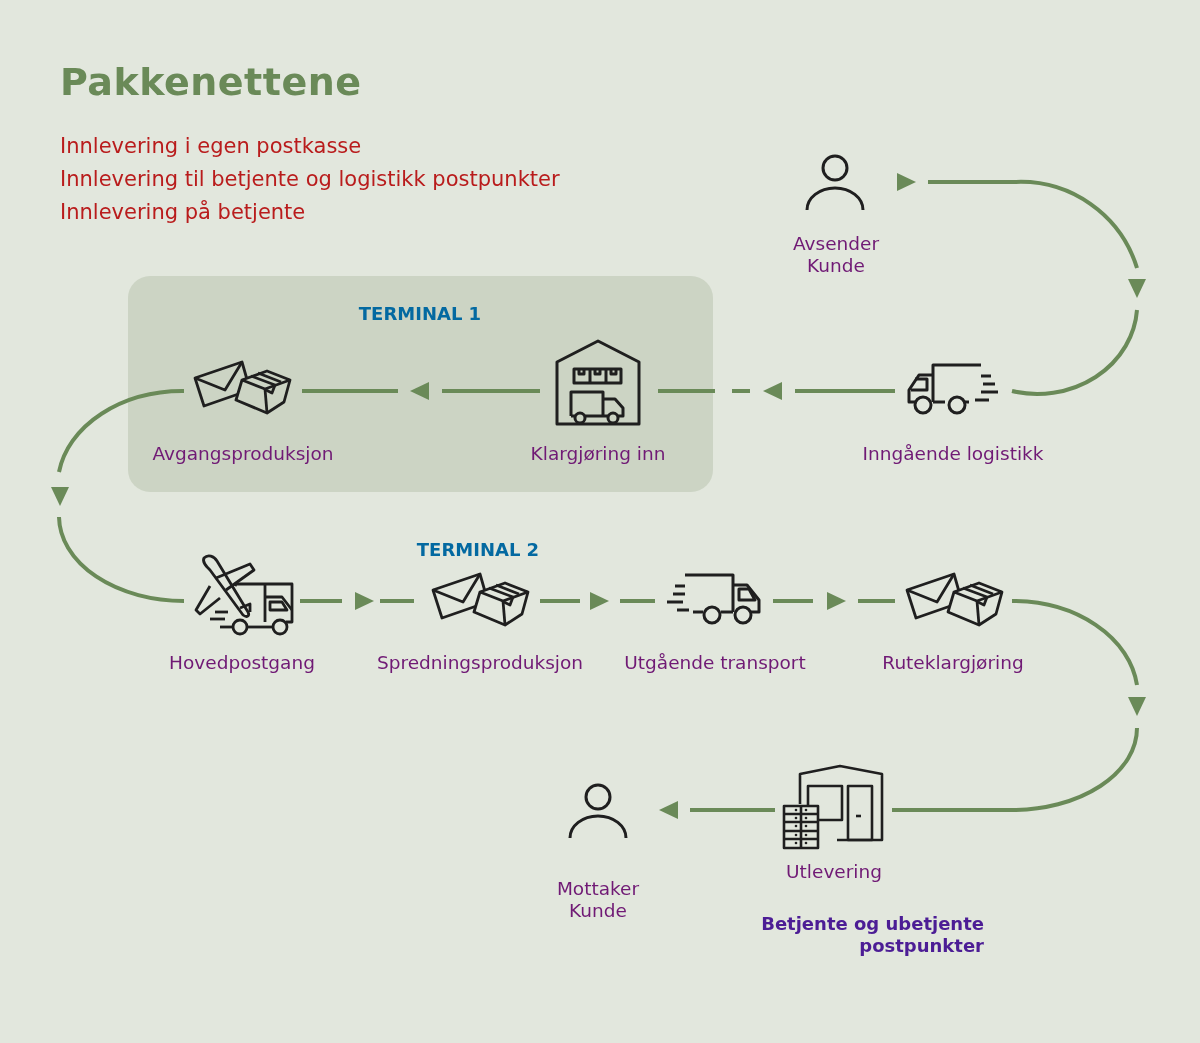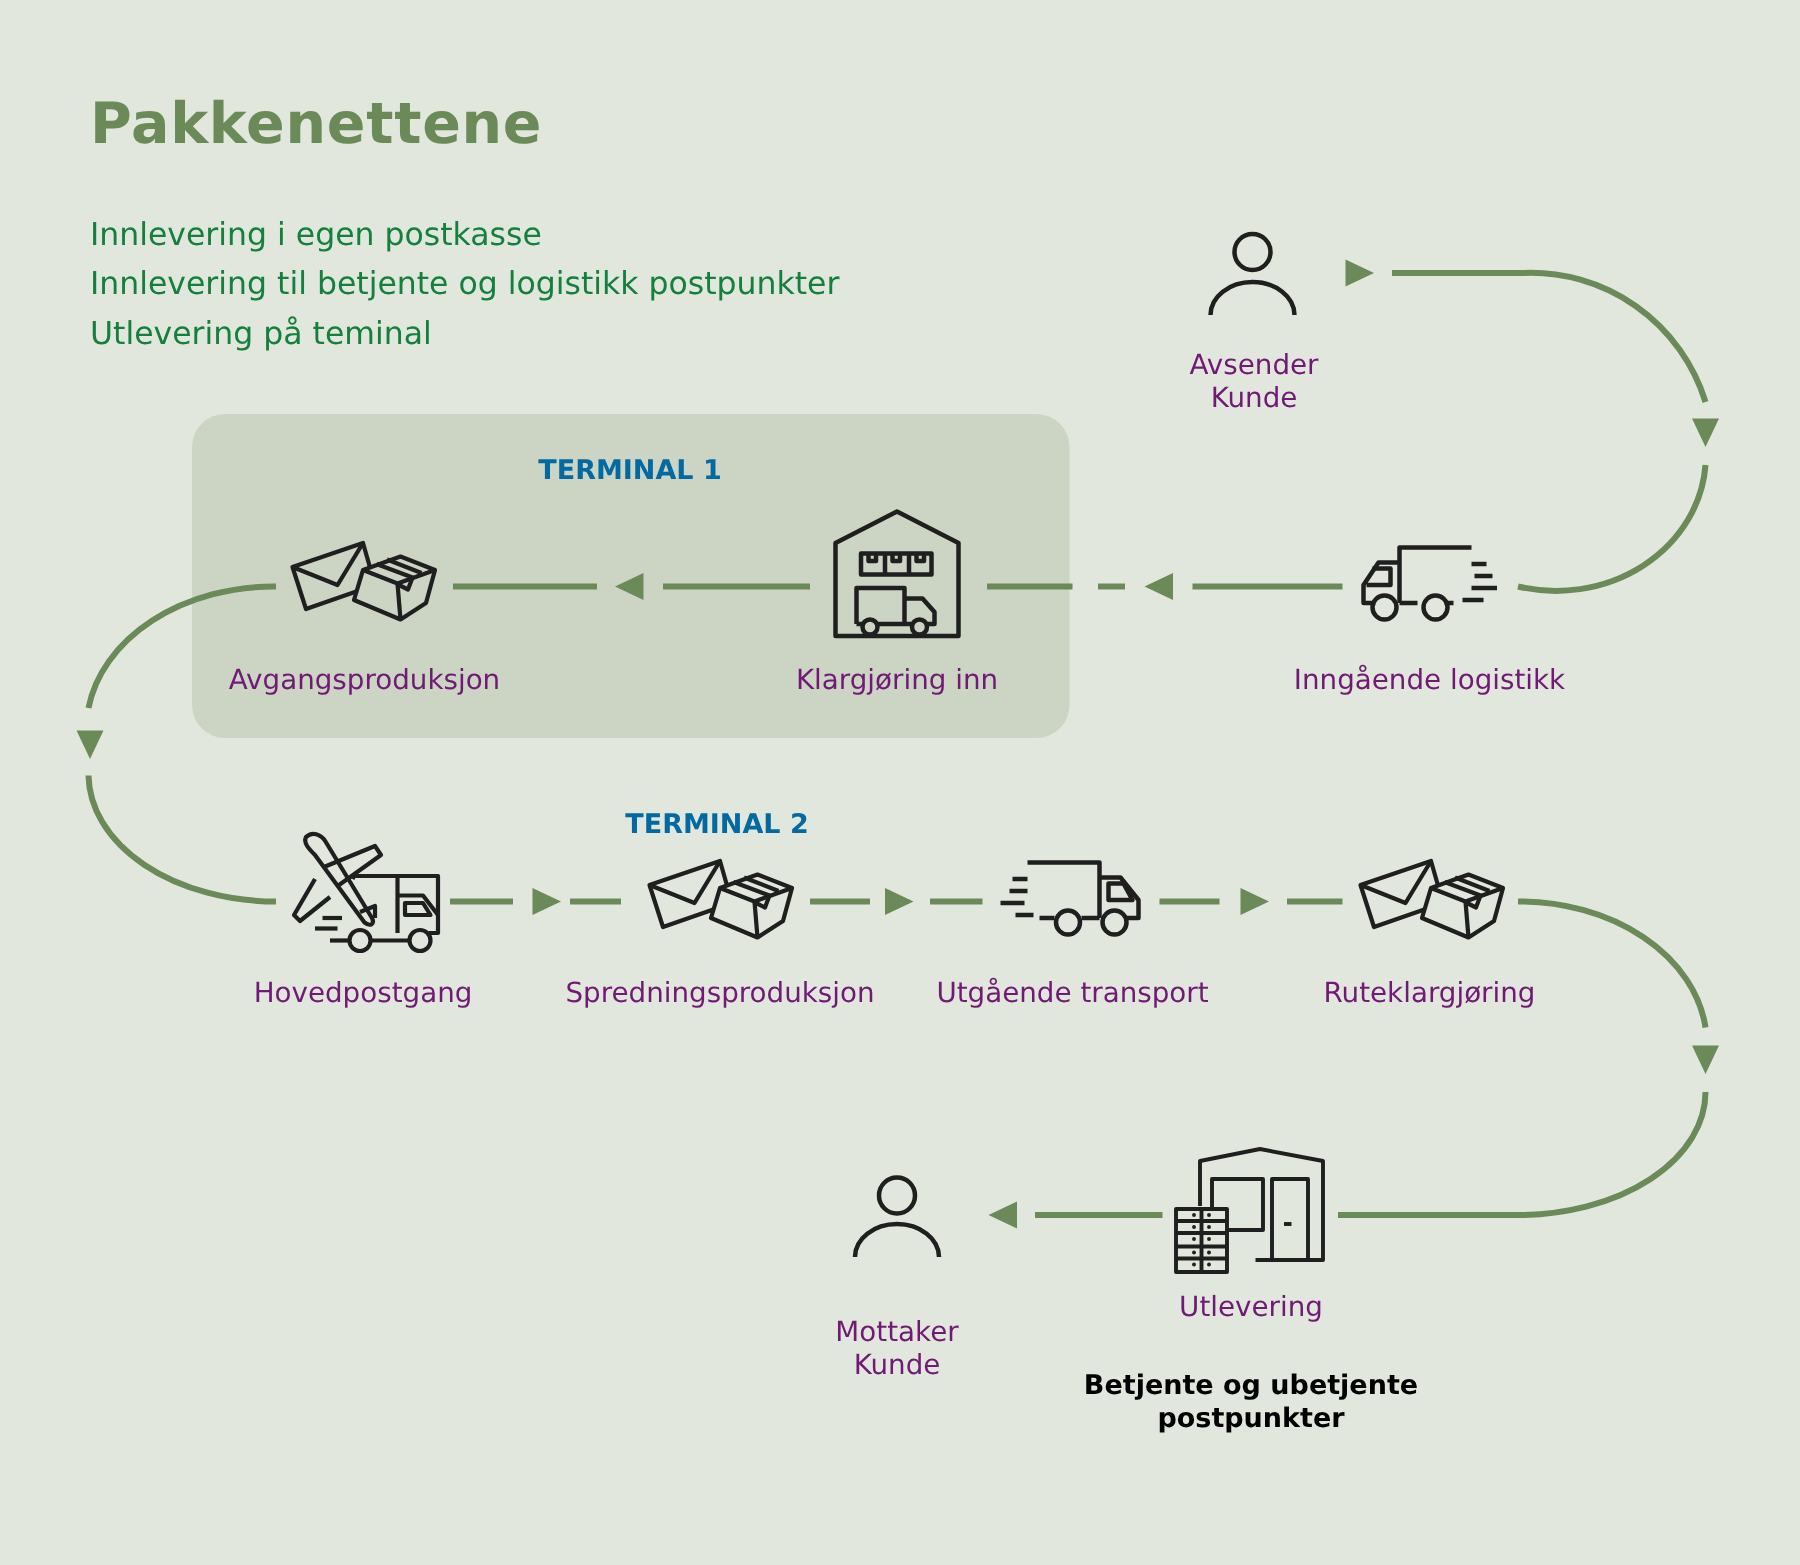--- a/index.html
+++ b/index.html
@@ -1,36 +1,36 @@
 <!DOCTYPE html>
 <html><head>
 <meta charset="utf-8">
 <style>
   html, body { margin:0; padding:0; }
   body { width:1200px; height:1043px; background:#e2e7dd; position:relative; overflow:hidden;
          font-family:"DejaVu Sans", sans-serif; color:#1f1f1f; }
   .abs { position:absolute; }
   .title { left:60px; top:60px; font-size:38px; font-weight:bold; color:#6a8a58; letter-spacing:0.5px; }
-  .intro { left:60px; top:140px; font-size:21px; line-height:33px; color:#15803d; }
+  .intro { left:60px; top:130px; font-size:21px; line-height:33px; color:#b91c1c; }
   .intro div { white-space:nowrap; }
   .terminal-box { left:128px; top:276px; width:585px; height:216px; background:#ccd4c4; border-radius:22px; }
   .section-label { font-size:18px; font-weight:bold; color:#0369a1; text-align:center; width:240px; }
   .node-label { font-size:18.5px; color:#701a75; text-align:center; width:260px; line-height:22px; white-space:nowrap; }
-  .bold-note { font-size:18px; font-weight:bold; color:#000000; text-align:center; width:300px; line-height:22px; }
+  .bold-note { font-size:18px; font-weight:bold; color:#4c1d95; text-align:right; width:300px; line-height:22px; }
   svg.flow { position:absolute; left:0; top:0; }
   .icon { position:absolute; }
 </style>
 </head>
 <body>
 
 <div class="abs title">Pakkenettene</div>
 <div class="abs intro">
   <div>Innlevering i egen postkasse</div>
   <div>Innlevering til betjente og logistikk postpunkter</div>
-  <div>Utlevering på teminal</div>
+  <div>Innlevering på betjente</div>
 </div>
 
 <div class="abs terminal-box"></div>
 <div class="abs section-label" style="left:300px; top:303px;">TERMINAL 1</div>
 <div class="abs section-label" style="left:358px; top:516px;margin-top:23px;">TERMINAL 2</div>
 
 <svg class="flow" width="1200" height="1043">
   <g stroke="#6a8a58" stroke-width="4" fill="none" stroke-linecap="butt">
 
     <path d="M928 182 L1015 182 A122 122 0 0 1 1137 268"></path>

